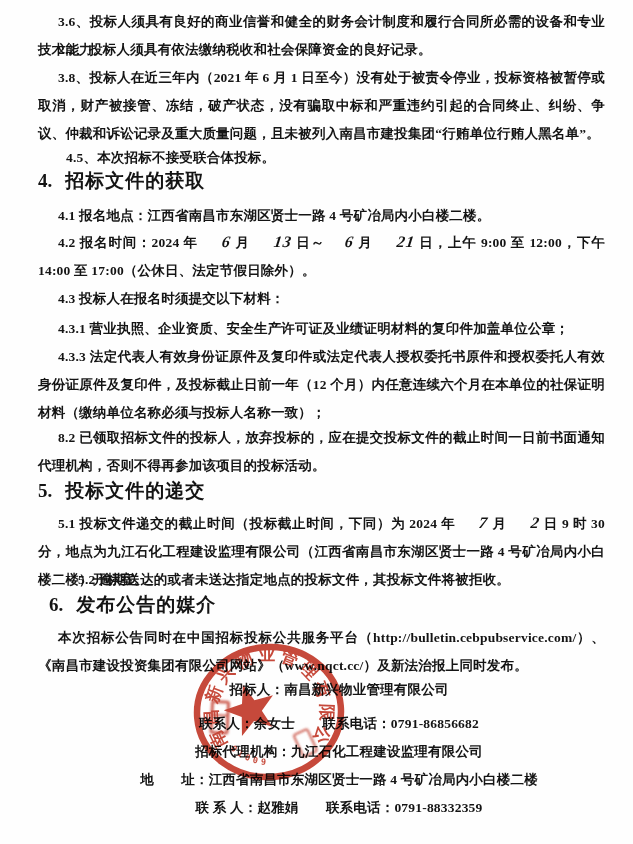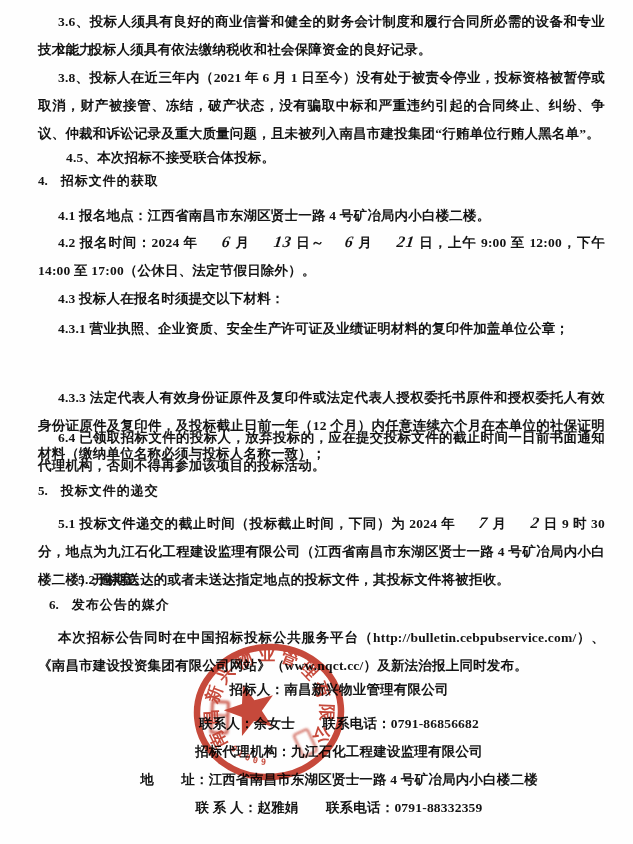--- a/index.html
+++ b/index.html
@@ -6,41 +6,41 @@
   #page{
     position:relative;width:633px;height:844px;background:#fefefe;overflow:hidden;
     font-family:"Liberation Serif","DejaVu Serif",serif;color:#141414;
   }
   #doc{position:absolute;inset:0;}
   .block{
     position:absolute;left:38px;right:28px;
     font-size:13.5px;line-height:28px;text-align:justify;
     font-weight:600;letter-spacing:0.2px;font-family:Liberation Serif, serif;
   }
-  .h{font-size:13px;font-weight:bold;line-height:26px;letter-spacing:1px;}
+  .h{font-size:19px;font-weight:bold;line-height:26px;letter-spacing:1px;}
   .h .h-num{margin-right:13px;letter-spacing:0;}
   .ind1{text-indent:20px;}
   .ind2{text-indent:28px;}
   .ind3{text-indent:40px;}
   .contact{padding-left:35px;text-align:center;}
   .hw{
     font-style:italic;font-weight:bold;font-size:16px;letter-spacing:1px;
     display:inline-block;transform:skewX(-8deg);line-height:1;
   }
   
   .block:nth-child(1){top:8px;}
   .block:nth-child(2){top:36px;}
   .block:nth-child(3){top:64px;}
   .block:nth-child(4){top:144px;}
   .block:nth-child(5){top:168px;}
   .block:nth-child(6){top:202px;}
   .block:nth-child(7){top:229px;}
   .block:nth-child(8){top:285px;}
   .block:nth-child(9){top:315px;}
-  .block:nth-child(10){top:343px;margin-top:41px;}
+  .block:nth-child(10){top:343px;}
   .block:nth-child(11){top:424px;}
   .block:nth-child(12){top:478px;}
   .block:nth-child(13){top:510px;}
   .block:nth-child(14){top:566px;}
   .block:nth-child(15){top:592px;margin-left:11px;}
   .block:nth-child(16){top:624px;}
   .block:nth-child(17){top:676px;}
   .block:nth-child(18){top:710px;}
   .block:nth-child(19){top:738px;}
   .block:nth-child(20){top:766px;}
@@ -70,21 +70,21 @@
       <div class="block p ind1"><span>3.6、投标人须具有良好的商业信誉和健全的财务会计制度和履行合同所必需的设备和专业技术能力。</span></div>
       <div class="block p ind1"><span>2.2、投标人须具有依法缴纳税收和社会保障资金的良好记录。</span></div>
       <div class="block p ind1"><span>3.8、投标人在近三年内（2021 年 6 月 1 日至今）没有处于被责令停业，投标资格被暂停或取消，财产被接管、冻结，破产状态，没有骗取中标和严重违约引起的合同终止、纠纷、争议、仲裁和诉讼记录及重大质量问题，且未被列入南昌市建投集团“行贿单位行贿人黑名单”。</span></div>
       <div class="block p ind2"><span>4.5、本次招标不接受联合体投标。</span></div>
       <div class="block h"><span class="h-num">4.</span><span>招标文件的获取</span></div>
       <div class="block p ind1"><span>4.1 报名地点：江西省南昌市东湖区贤士一路 4 号矿冶局内小白楼二楼。</span></div>
       <div class="block p ind1"><span>4.2 报名时间：2024 年 </span><span class="hw">6</span><span> 月 </span><span class="hw">13</span><span> 日～</span><span class="hw">6</span><span> 月 </span><span class="hw">21</span><span> 日，上午 9:00 至 12:00，下午 14:00 至 17:00（公休日、法定节假日除外）。</span></div>
       <div class="block p ind1"><span>4.3 投标人在报名时须提交以下材料：</span></div>
       <div class="block p ind1"><span>4.3.1 营业执照、企业资质、安全生产许可证及业绩证明材料的复印件加盖单位公章；</span></div>
       <div class="block p ind1"><span>4.3.3 法定代表人有效身份证原件及复印件或法定代表人授权委托书原件和授权委托人有效身份证原件及复印件，及投标截止日前一年（12 个月）内任意连续六个月在本单位的社保证明材料（缴纳单位名称必须与投标人名称一致）；</span></div>
-      <div class="block p ind1"><span>6.4 已领取招标文件的投标人，放弃投标的，应在提交投标文件的截止时间一日前书面通知代理机构，否则不得再参加该项目的投标活动。</span></div>
+      <div class="block p ind1"><span>8.2 已领取招标文件的投标人，放弃投标的，应在提交投标文件的截止时间一日前书面通知代理机构，否则不得再参加该项目的投标活动。</span></div>
       <div class="block h"><span class="h-num">5.</span><span>投标文件的递交</span></div>
       <div class="block p ind1"><span>5.1 投标文件递交的截止时间（投标截止时间，下同）为 2024 年 </span><span class="hw">7</span><span> 月 </span><span class="hw">2</span><span> 日 9 时 30 分，地点为九江石化工程建设监理有限公司（江西省南昌市东湖区贤士一路 4 号矿冶局内小白楼二楼）开标室。</span></div>
       <div class="block p ind3"><span>5.2 逾期送达的或者未送达指定地点的投标文件，其投标文件将被拒收。</span></div>
       <div class="block h"><span class="h-num">6.</span><span>发布公告的媒介</span></div>
       <div class="block p ind1"><span>本次招标公告同时在中国招标投标公共服务平台（http://bulletin.cebpubservice.com/）、《南昌市建设投资集团有限公司网站》（www.nqct.cc/）及新法治报上同时发布。</span></div>
       <div class="block p contact"><span>招标人：南昌新兴物业管理有限公司</span></div>
       <div class="block p contact"><span>联系人：余女士　　联系电话：0791-86856682</span></div>
       <div class="block p contact"><span>招标代理机构：九江石化工程建设监理有限公司</span></div>
       <div class="block p contact"><span>地　　址：江西省南昌市东湖区贤士一路 4 号矿冶局内小白楼二楼</span></div>
       <div class="block p contact"><span>联 系 人：赵雅娟　　联系电话：0791-88332359</span></div>

